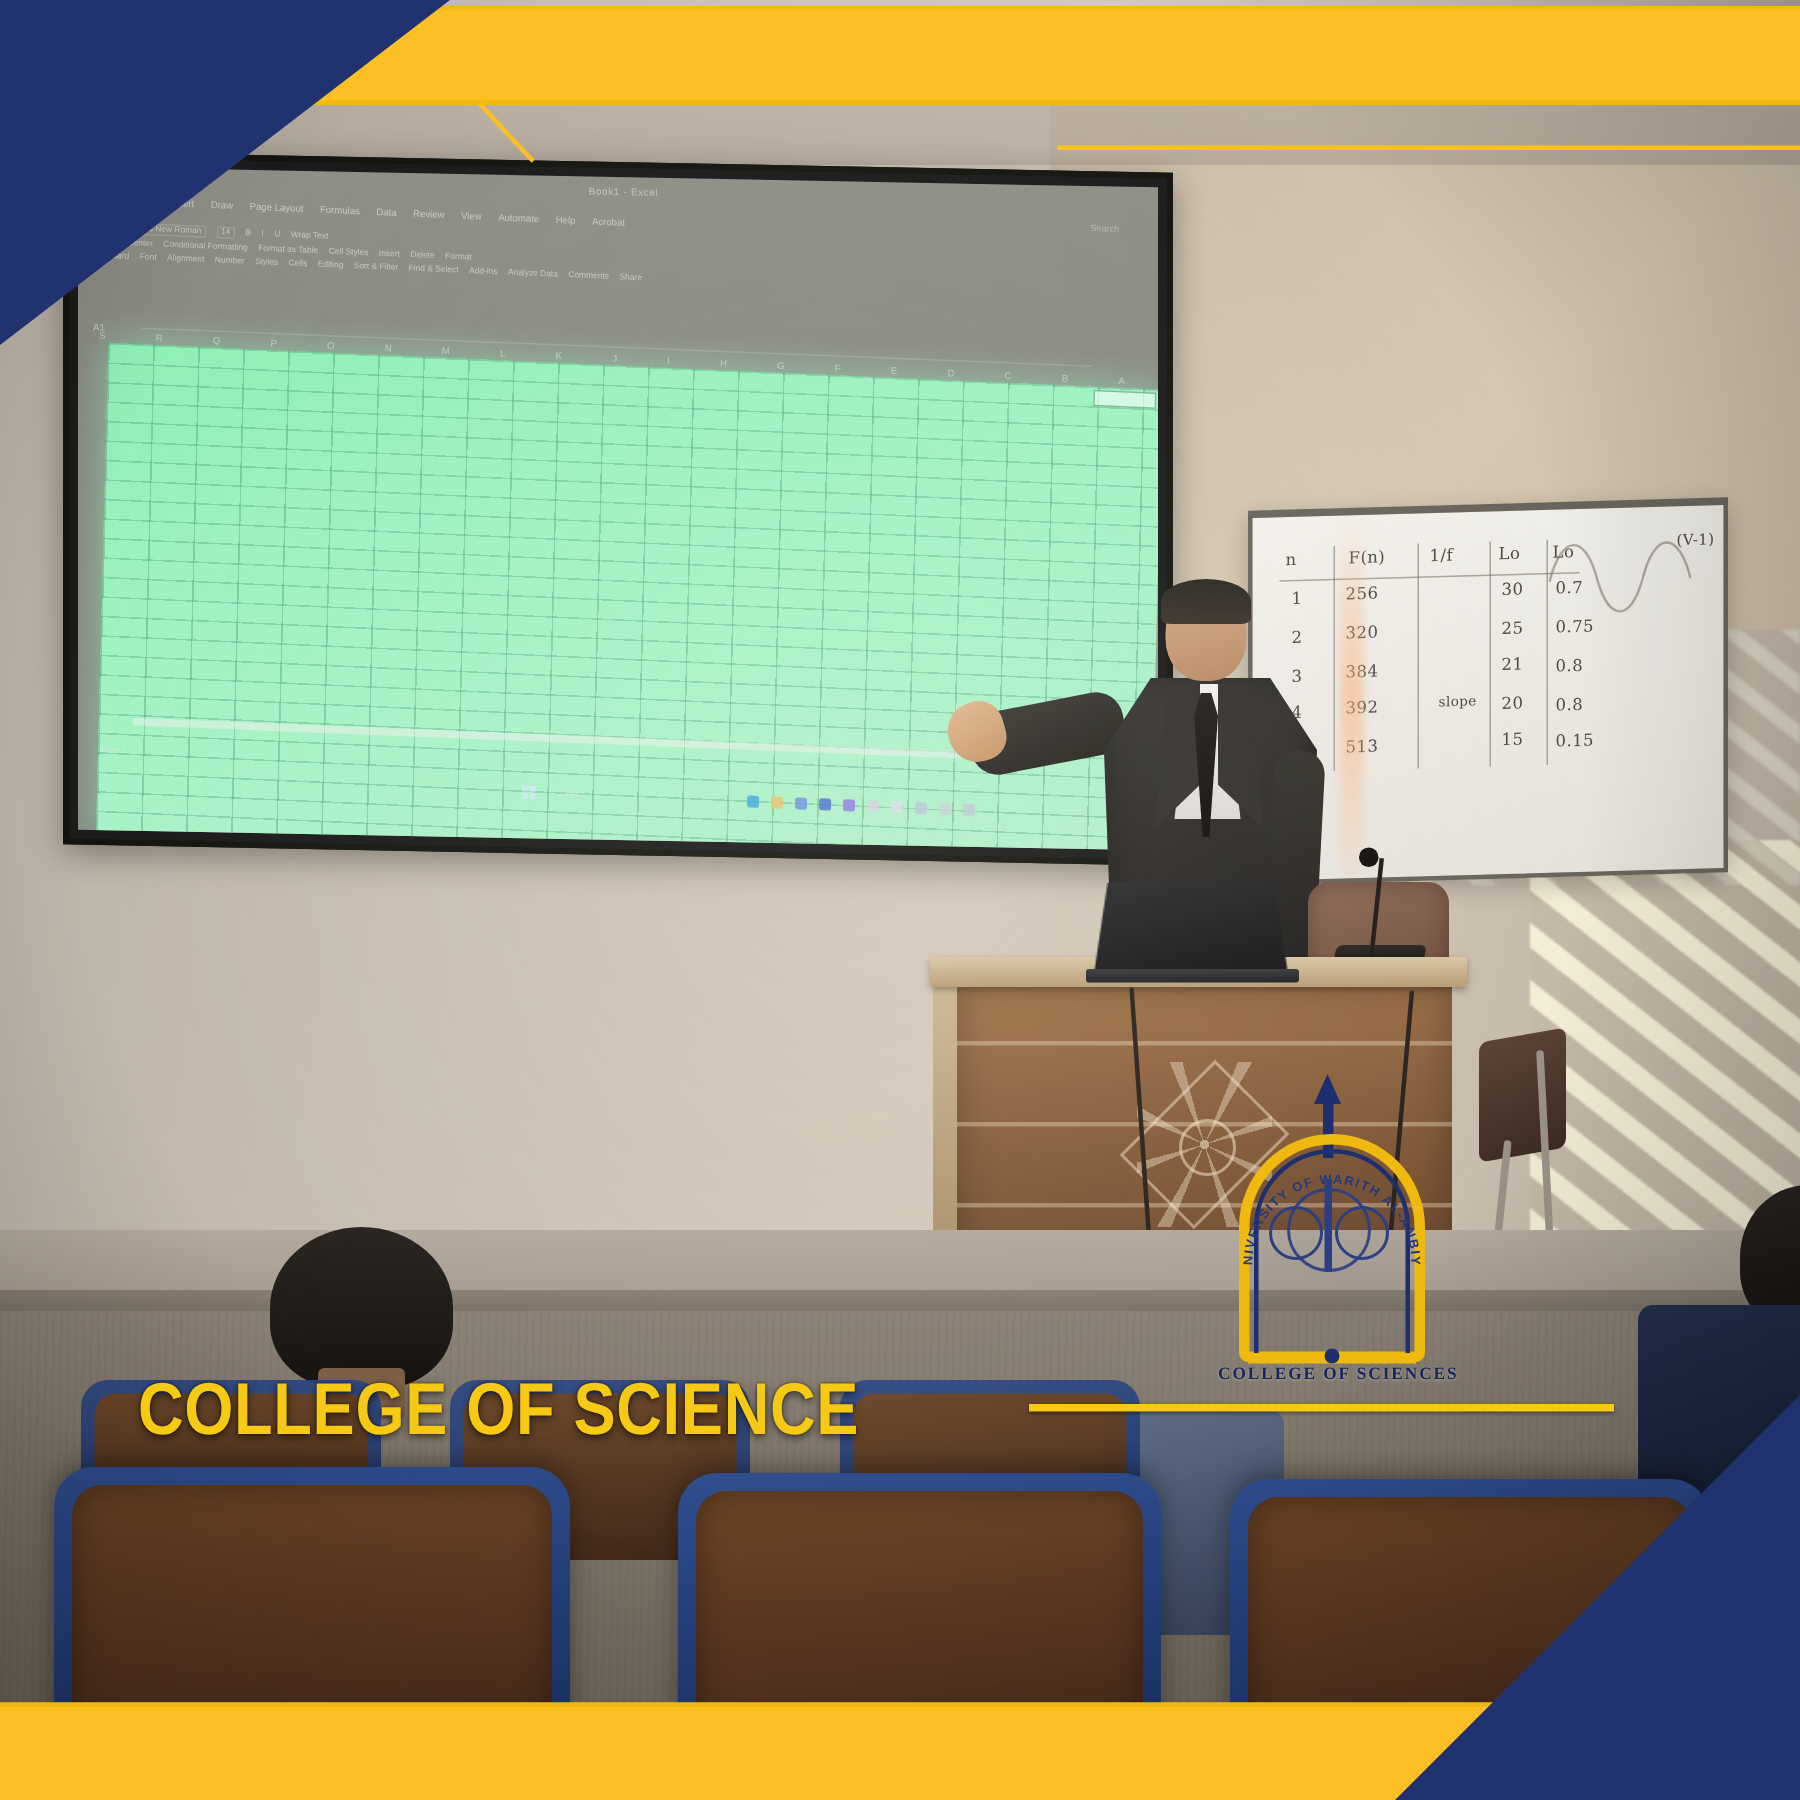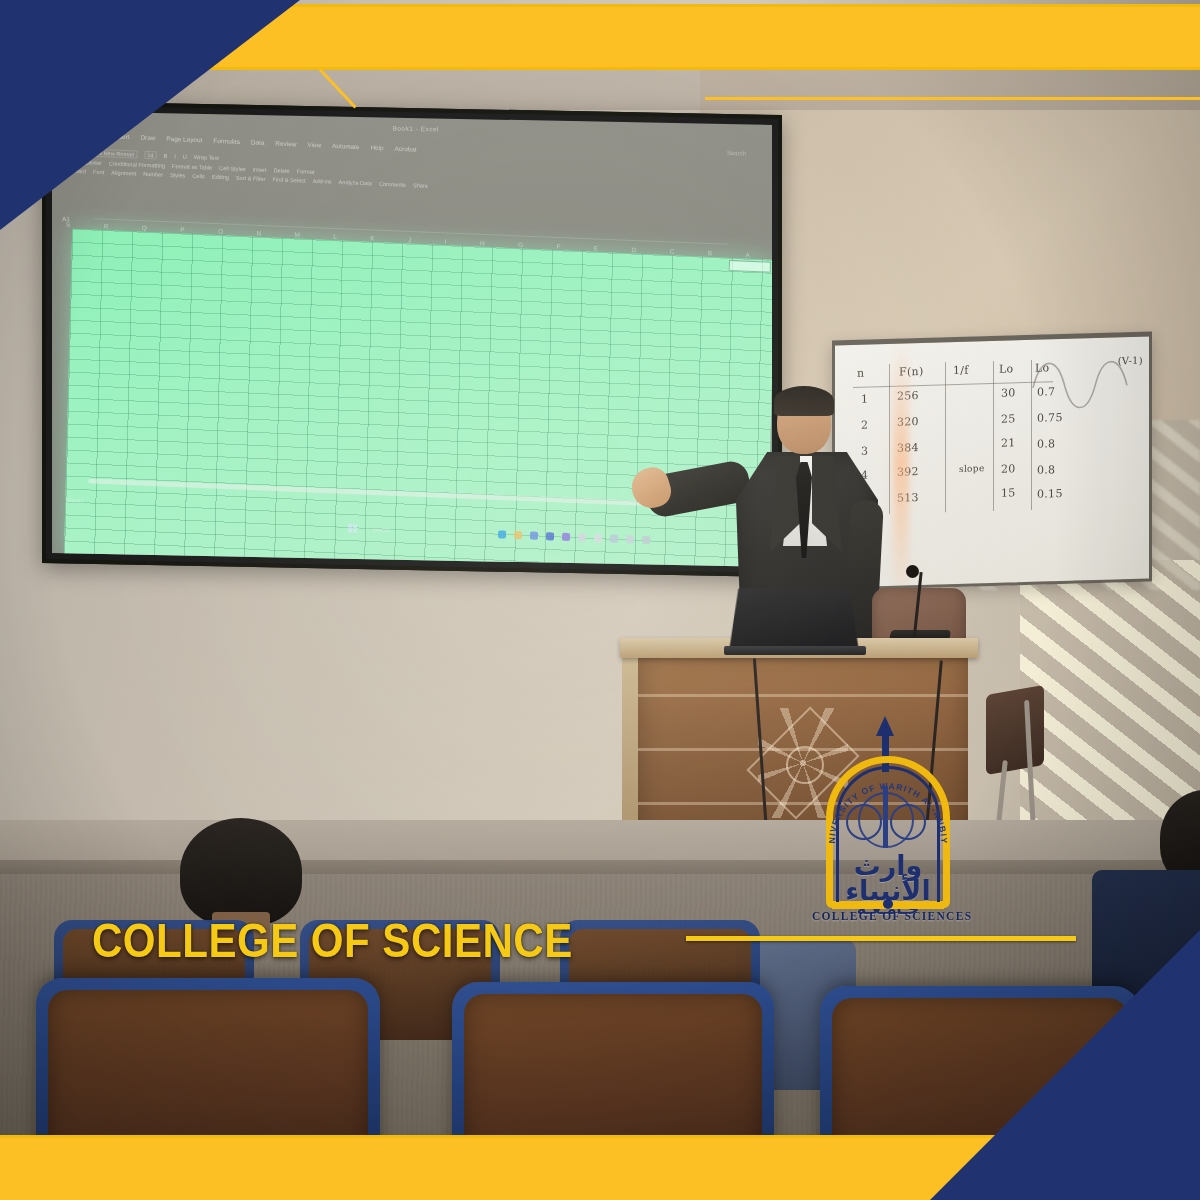--- a/index.html
+++ b/index.html
@@ -788,24 +788,20 @@
         <text>
           <textPath href="#archPath" startOffset="50%" text-anchor="middle">UNIVERSITY OF WARITH AL-ANBIYA</textPath>
         </text>
       </svg>
 
       <div class="logo-ring"></div>
       <div class="logo-ring2"></div>
       <div class="logo-ring3"></div>
       <div class="logo-pen"></div>
 
-      <div class="logo-arabic">
-        <span>وارث الأنبياء</span>
-        <span class="small">جـامـعـة</span>
-      </div>
 
       <div class="logo-bar">
           <i></i>
         </div>
       <div class="logo-caption">COLLEGE OF SCIENCES</div>
     </div>
 
     <div class="bottom-band"></div>
     <div class="br-triangle"></div>
   </div>

